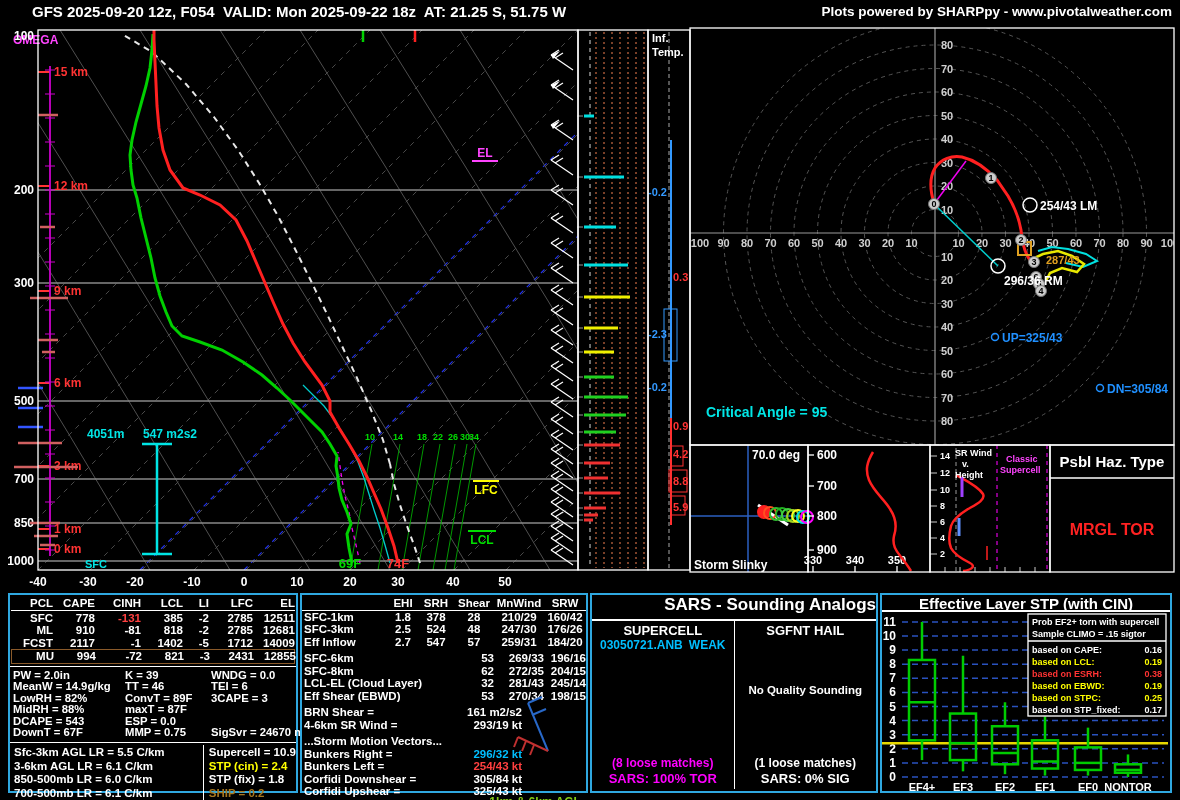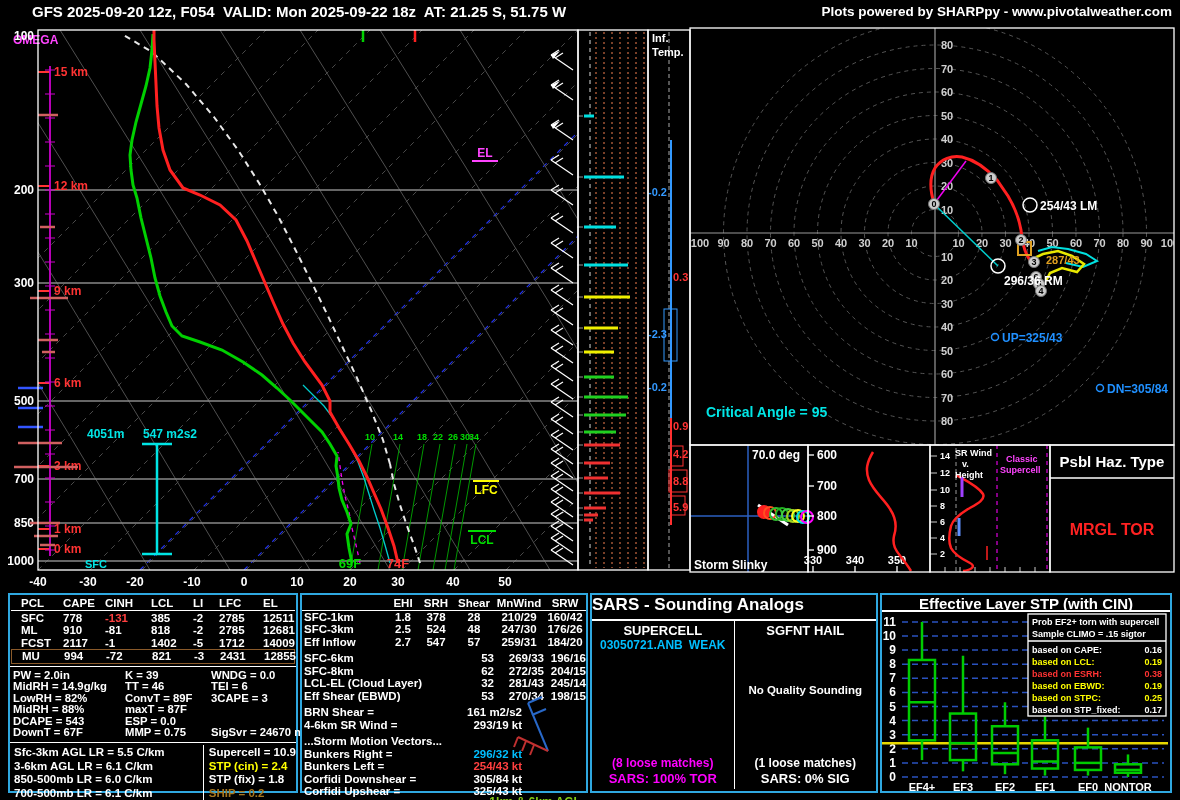--- a/index.html
+++ b/index.html
@@ -11,21 +11,21 @@
   .tw12{font-weight:bold;font-size:12px;fill:#fff}
   .tw11{font-weight:bold;font-size:11px;fill:#fff}
   .tw9{font-weight:bold;font-size:9px;fill:#fff}
   .tred{fill:#ff3333}.tgrn{fill:#00dd00}.tyel{fill:#ffff00}.tmag{fill:#ff44ff}
   .tcyn{fill:#00e5e5}.torg{fill:#e0a020}.tblu{fill:#3399ff}.tgray{fill:#cfcfcf}
   .bbox{position:absolute;top:593px;height:200px;background:#000;border:2px solid #2fa8e0;
         box-sizing:border-box;color:#fff;font:bold 11.5px "Liberation Sans",sans-serif;}
   #box1{left:8px;width:290px;} #box2{left:300px;width:288px;}
   #box3{left:590px;width:288px;} #box4{left:880px;width:292px;}
   .grid7{display:grid;grid-template-columns:42px 42px 46px 42px 26px 44px 42px;}
-  .grid7 div{text-align:left;height:12.5px;line-height:12.5px;margin-left:10px;}
+  .grid7 div{text-align:right;height:12.5px;line-height:12.5px;margin-left:10px;}
   .pcl-head{border-bottom:1px solid #fff;margin:2px 1px 1px 1px;}
   .pcl-row{margin:0 1px;}
   .mu-row{border:1px solid #8a5a2a;}
   .redcell{color:#ff4040;}
   .divider{border-top:1px solid #fff;margin:2px 0;}
   .grid3{display:grid;grid-template-columns:112px 86px 86px;padding:1px 3px;}
   .grid3 div{height:11.6px;line-height:11.6px;white-space:nowrap;font-size:11.3px;}
   .b1bottom{display:flex;}
   .lapse{width:198px;padding:1px 0 0 4px;}
   .lapse div{height:13.5px;line-height:13.5px;}
@@ -40,21 +40,21 @@
   .grid6b{display:grid;grid-template-columns:150px 40px 50px 42px;padding:0 2px;}
   .grid6b div{height:12.5px;line-height:12.5px;text-align:right;white-space:nowrap;}
   .grid6b div:first-child{text-align:left;}
   .gap4{height:4px;}
   .grid2{display:grid;grid-template-columns:128px 90px;padding:0 2px;}
   .grid2 div{height:12.5px;line-height:12.5px;white-space:nowrap;}
   .grid2 div:last-child{text-align:right;}
   #sm-title{padding-left:2px;height:12.5px;line-height:12.5px;}
   #barb-inset{position:absolute;left:182px;top:98px;width:102px;height:96px;text-align:center;}
   .barb-cap{color:#84cc16;font:bold 12px "Liberation Sans",sans-serif;height:14px;line-height:14px;margin-top:36px;}
-  #sars-title{height:24px;line-height:24px;text-align:left;font:bold 17px "Liberation Sans",sans-serif;border-bottom:2px solid #fff;}
+  #sars-title{height:24px;line-height:24px;text-align:right;font:bold 17px "Liberation Sans",sans-serif;border-bottom:2px solid #fff;}
   #sars-cols{display:flex;position:relative;height:168px;}
   .sars-col{width:50%;position:relative;}
   .sars-col.right{border-left:1px solid #fff;}
   .sars-h{text-align:center;font-size:13px;margin-top:2px;height:15px;}
   .sars-match{display:flex;justify-content:space-between;padding:0 8px;color:#00bfff;font-size:12px;}
   .sars-none{text-align:center;margin-top:46px;font-size:11.5px;}
   .sars-bottom{position:absolute;bottom:3px;width:100%;text-align:center;}
   .sars-bottom div{height:15px;line-height:15px;font-size:12px;}
   #stp-title{height:15px;line-height:14px;text-align:center;font:bold 15px "Liberation Sans",sans-serif;border-bottom:2px solid #fff;}
 </style>
@@ -606,21 +606,21 @@
           <div>-3</div>
           <div>2431</div>
           <div>12855</div>
         </div>
       </div>
     <div class="divider"></div>
     <div id="thermo-grid" class="grid3">
         <div>PW = 2.0in</div>
         <div>K = 39</div>
         <div>WNDG = 0.0</div>
-        <div>MidRH = 14.9g/kg</div>
+        <div>MeanW = 14.9g/kg</div>
         <div>TT = 46</div>
         <div>TEI = 6</div>
         <div>LowRH = 82%</div>
         <div>ConvT = 89F</div>
         <div>3CAPE = 3</div>
         <div>MidRH = 88%</div>
         <div>maxT = 87F</div>
         <div></div>
         <div>DCAPE = 543</div>
         <div>ESP = 0.0</div>

